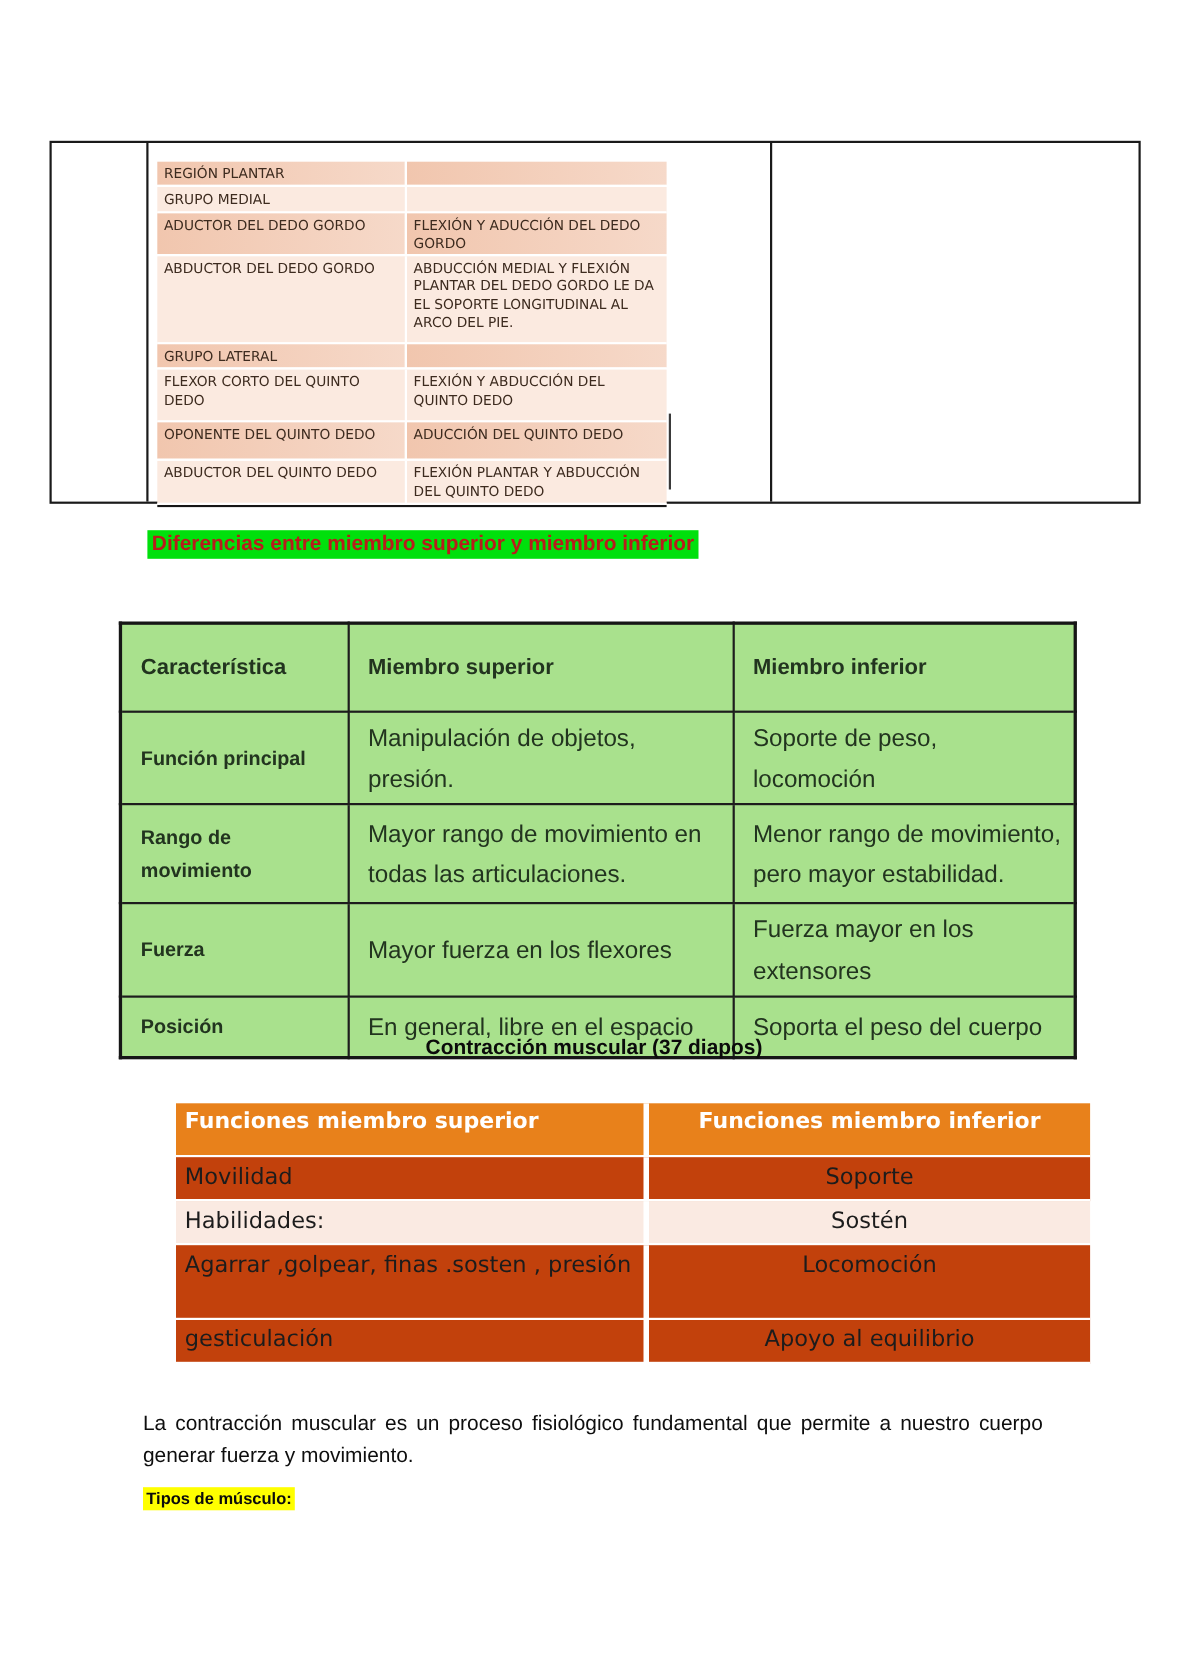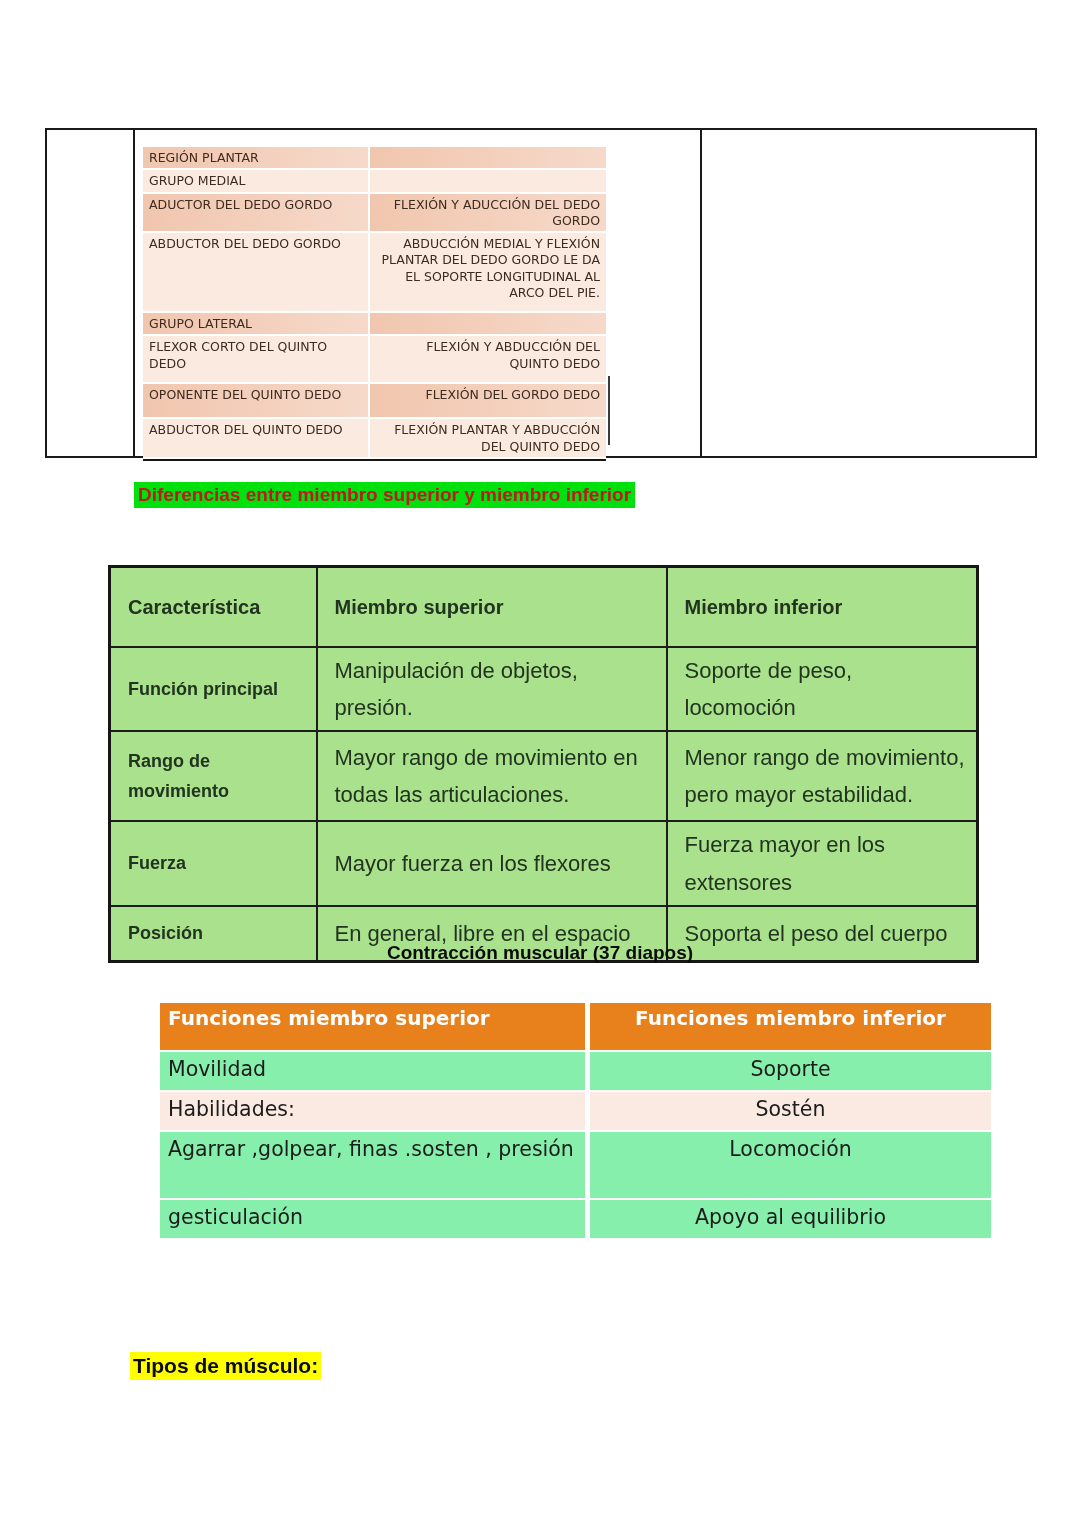--- a/index.html
+++ b/index.html
@@ -15,21 +15,21 @@
   .v2 { left: 653px; }
 
   
   .pink-table { position: absolute; left: 143px; top: 147px; width: 463px;
                 border-collapse: separate; border-spacing: 0; table-layout: fixed;
                 font-family: "DejaVu Sans", sans-serif; font-size: 12.5px; line-height: 1.3;
                 color: #3d2b1f; border-bottom: 2px solid #161616; }
   .pink-table td { vertical-align: top; padding: 3px 6px 2px 6px;
                    border-bottom: 2px solid #ffffff; }
   .pink-table td.c1 { width: 227px; border-right: 2px solid #ffffff; }
-  .pink-table td.c2 { width: 236px; text-align: right; }
+  .pink-table td.c2 { width: 236px; }
   .pink-table tr.dark td { background: linear-gradient(90deg, #f1c6ae, #f6d9c9); }
   .pink-table tr.light td { background: #fbeae0; }
   .slide-crop-edge { position: absolute; left: 608px; top: 376px; width: 2px; height: 69px; background: #3a3a3a; }
 
   
   .hl-green { position: absolute; left: 134px; top: 482px; background: #00e00c;
               font-size: 19px; font-weight: bold; color: #b91c1c; padding: 2px 4px; }
 
   
   .green-table { position: absolute; left: 108px; top: 565px; width: 868px; height: 356px;
@@ -54,33 +54,33 @@
 
   
   .orange-table { position: absolute; left: 160px; top: 1003px; width: 831px;
                   border-collapse: separate; border-spacing: 0; table-layout: fixed;
                   font-family: "DejaVu Sans", sans-serif; color: #1c1c1c; }
   .orange-table td { vertical-align: top; padding: 4px 8px; border-bottom: 2px solid #ffffff; }
   .orange-table td.oc1 { width: 430px; border-right: 5px solid #ffffff; }
   .orange-table td.oc2 { width: 401px; text-align: center; }
   .orange-table tr.head td { background: #e8811b; color: #ffffff; font-weight: bold;
                              font-size: 20px; padding: 3px 8px 20px 8px; margin-left: 20px; }
-  .orange-table tr.odark td { background: #86efac; }
+  .orange-table tr.odark td { background: #c2410c; }
   .orange-table tr.olight td { background: #faeae2; }
   .orange-table tr.body td { font-size: 20.5px; line-height: 1.33; }
   .orange-table tr.or-40 { height: 40px; }
   .orange-table tr.or-68 { height: 68px; }
 
   
   .paragraph { position: absolute; left: 130px; top: 1281px; width: 818px;
                font-size: 19px; line-height: 1.5; text-align: justify; color: #0e0e0e; }
 
   
   .hl-yellow { position: absolute; left: 130px; top: 1352px; background: #ffff00;
-               font-size: 21px; font-weight: bold; color: #0b0b0b; padding: 2px 3px; }
+               font-size: 15px; font-weight: bold; color: #0b0b0b; padding: 2px 3px; }
 </style>
 </head>
 <body>
 
 <div class="page">
 
   <div class="outer-table">
     <div class="v-div v1"></div>
     <div class="v-div v2"></div>
   </div>
@@ -106,21 +106,21 @@
       <tr class="dark" style="height:22px;padding-left:40px;">
         <td class="c1">GRUPO LATERAL</td>
         <td class="c2"></td>
       </tr>
       <tr class="light" style="height:48px;">
         <td class="c1">FLEXOR CORTO DEL QUINTO DEDO</td>
         <td class="c2">FLEXIÓN Y ABDUCCIÓN DEL QUINTO DEDO</td>
       </tr>
       <tr class="dark" style="height:35px;">
         <td class="c1">OPONENTE DEL QUINTO DEDO</td>
-        <td class="c2">FLEXIÓN DEL GORDO DEDO</td>
+        <td class="c2">ADUCCIÓN DEL QUINTO DEDO</td>
       </tr>
       <tr class="light" style="height:32px;">
         <td class="c1">ABDUCTOR DEL QUINTO DEDO</td>
         <td class="c2">FLEXIÓN PLANTAR Y ABDUCCIÓN DEL QUINTO DEDO</td>
       </tr>
     </tbody>
   </table>
   <div class="slide-crop-edge"></div>
 
   <div class="hl-green">Diferencias entre miembro superior y miembro inferior</div>
@@ -180,16 +180,17 @@
         <td class="oc1">Agarrar ,golpear, finas .sosten , presión</td>
         <td class="oc2">Locomoción</td>
       </tr>
       <tr class="body odark or-40">
         <td class="oc1">gesticulación</td>
         <td class="oc2">Apoyo al equilibrio</td>
       </tr>
     </tbody>
   </table>
 
+  <div class="paragraph">La contracción muscular es un proceso fisiológico fundamental que permite a nuestro cuerpo generar fuerza y movimiento.</div>
 
   <div class="hl-yellow">Tipos de músculo:</div>
 
 </div>
 
 </body></html>

